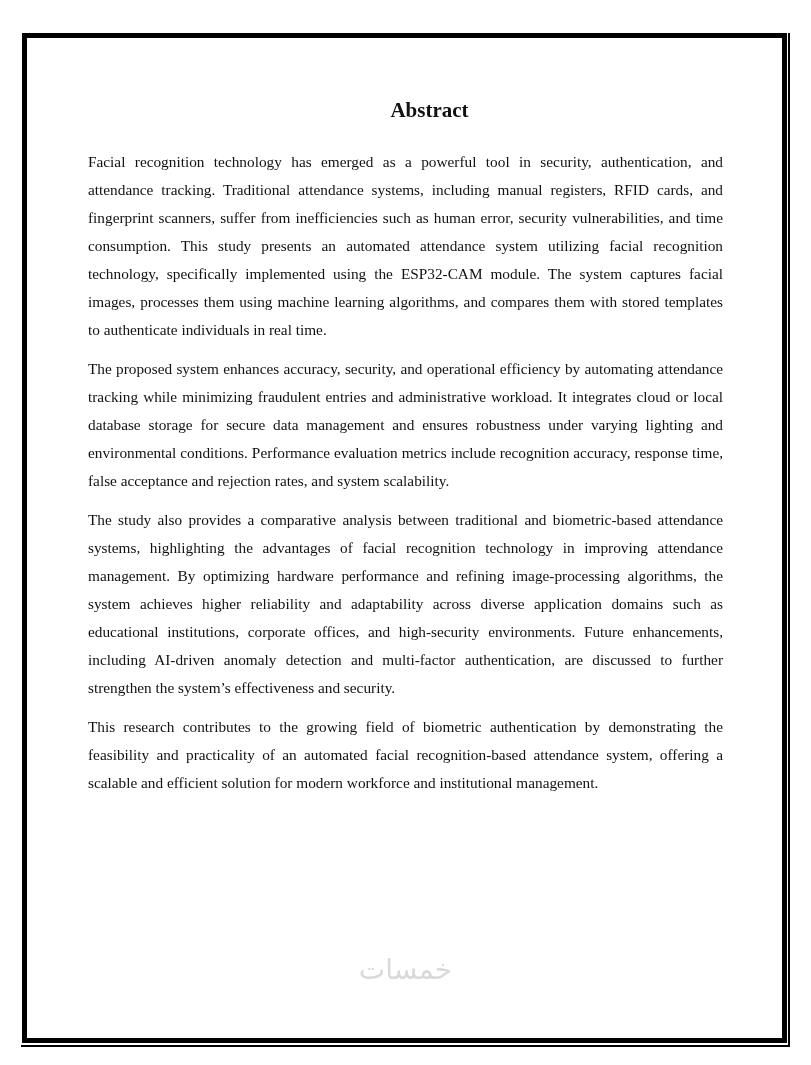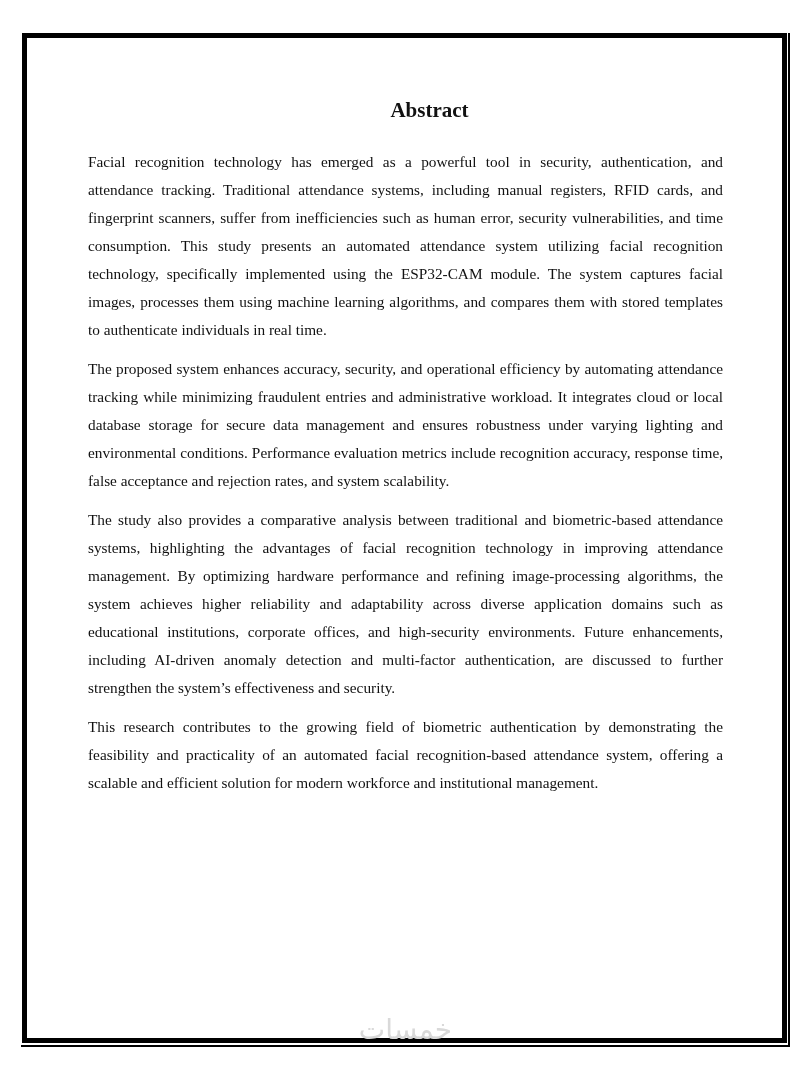--- a/index.html
+++ b/index.html
@@ -72,21 +72,21 @@
       top: 989px;
       text-align: right;
       font-size: 15.5px;
       line-height: 20px;
       padding-left: 42px;
     }
     .watermark {
       position: absolute;
       left: 0;
       width: 811px;
-      top: 1012px;
+      top: 952px;
       text-align: center;
       font-family: "DejaVu Sans", sans-serif;
       font-size: 28px;
       line-height: 36px;
       color: #d9d9d9;
       letter-spacing: 1px;
     }
   </style>
 </head>
 <body>

